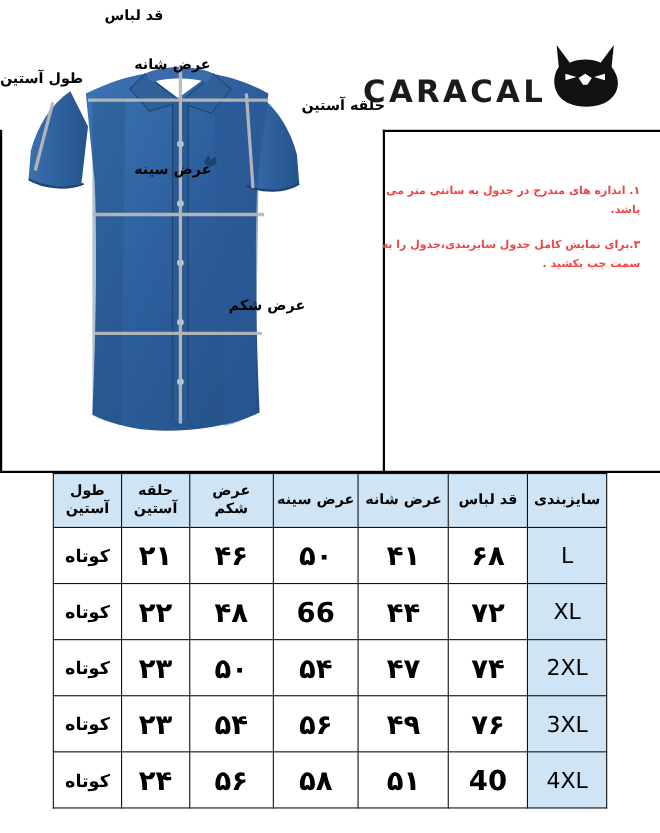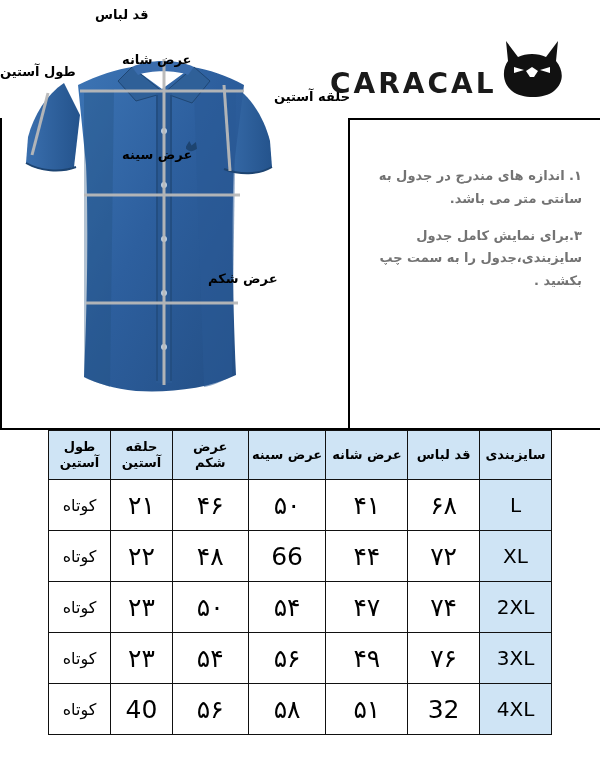--- a/index.html
+++ b/index.html
@@ -65,23 +65,23 @@
   
   #notes {
     position: absolute;
     right: 18px; top: 165px;
     width: 240px;
     direction: rtl;
     text-align: right;
   }
   .note {
     font-family: "DejaVu Sans", "Liberation Sans", sans-serif;
-    font-size: 13px;
-    font-weight: bold;
-    color: #737373;
+    font-size: 10px;
+    font-weight: bold;
+    color: #ef4444;
     line-height: 1.75;
     margin-bottom: 14px;
   }
 
   
   .rule {
     position: absolute;
     background: #000;
   }
 
@@ -96,20 +96,21 @@
     width: 504px;
     direction: rtl;
   }
   table#size-table th,
   table#size-table td {
     border: 1px solid #111;
     text-align: center;
     vertical-align: middle;
     font-family: "DejaVu Sans", "Liberation Sans", sans-serif;
     color: #000;
+    font-weight: bold;
   }
   table#size-table thead th {
     background: #cfe4f5;
     font-size: 13px;
     font-weight: bold;
     height: 44px;
     padding: 2px 3px;
     line-height: 1.25;
   }
   table#size-table tbody td {
@@ -296,22 +297,22 @@
         <td class="size-cell">3XL</td>
         <td>۷۶</td>
         <td>۴۹</td>
         <td>۵۶</td>
         <td>۵۴</td>
         <td>۲۳</td>
         <td class="word-cell">کوتاه</td>
       </tr>
       <tr>
         <td class="size-cell">4XL</td>
-        <td>32</td>
+        <td>40</td>
         <td>۵۱</td>
         <td>۵۸</td>
         <td>۵۶</td>
-        <td>40</td>
+        <td>۲۴</td>
         <td class="word-cell">کوتاه</td>
       </tr>
     </tbody>
   </table>
 </div>
 
 </body></html>

